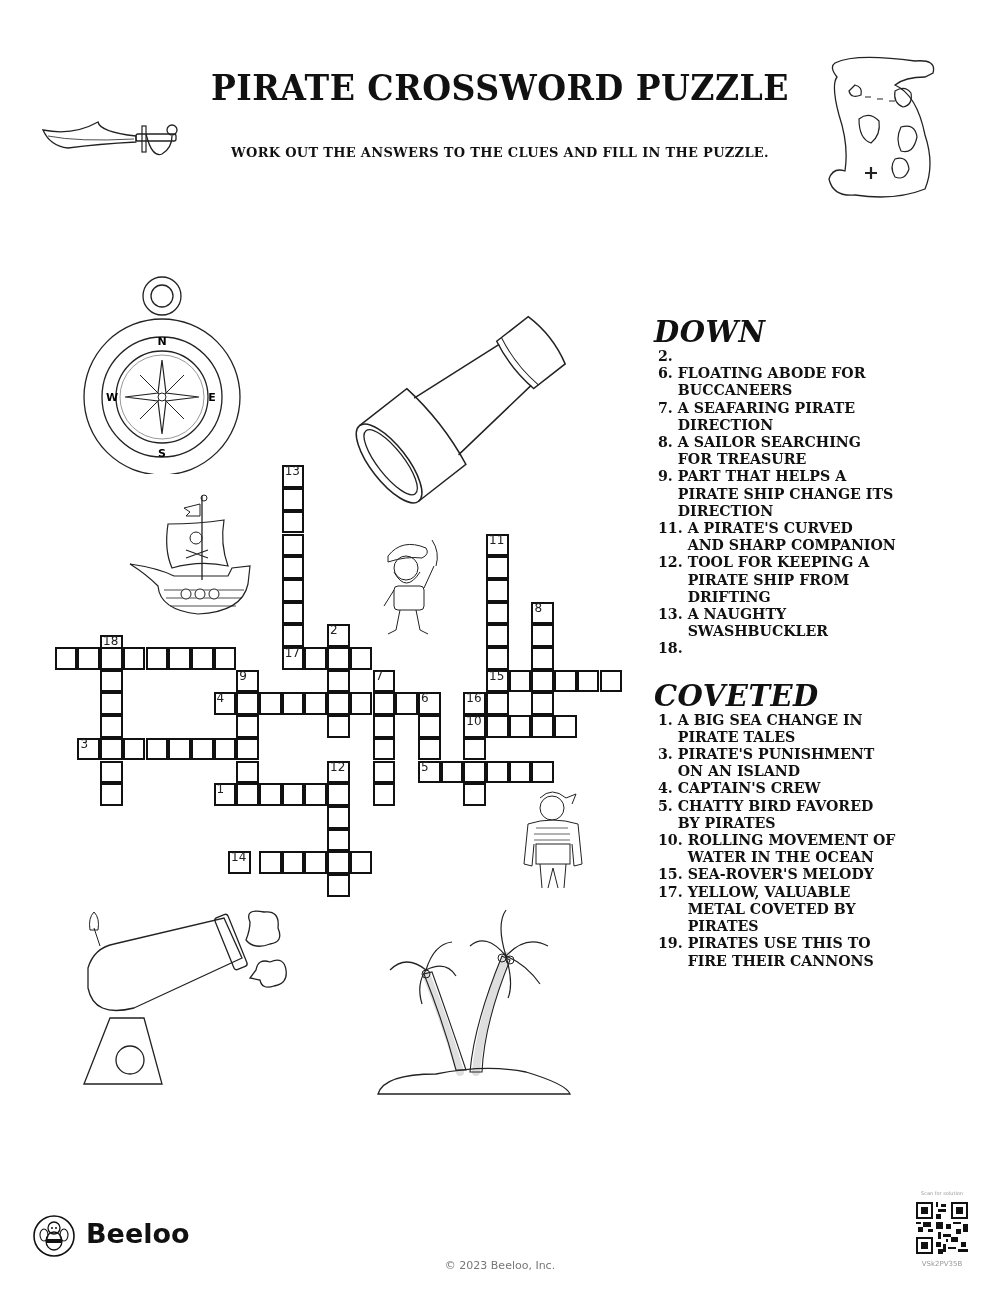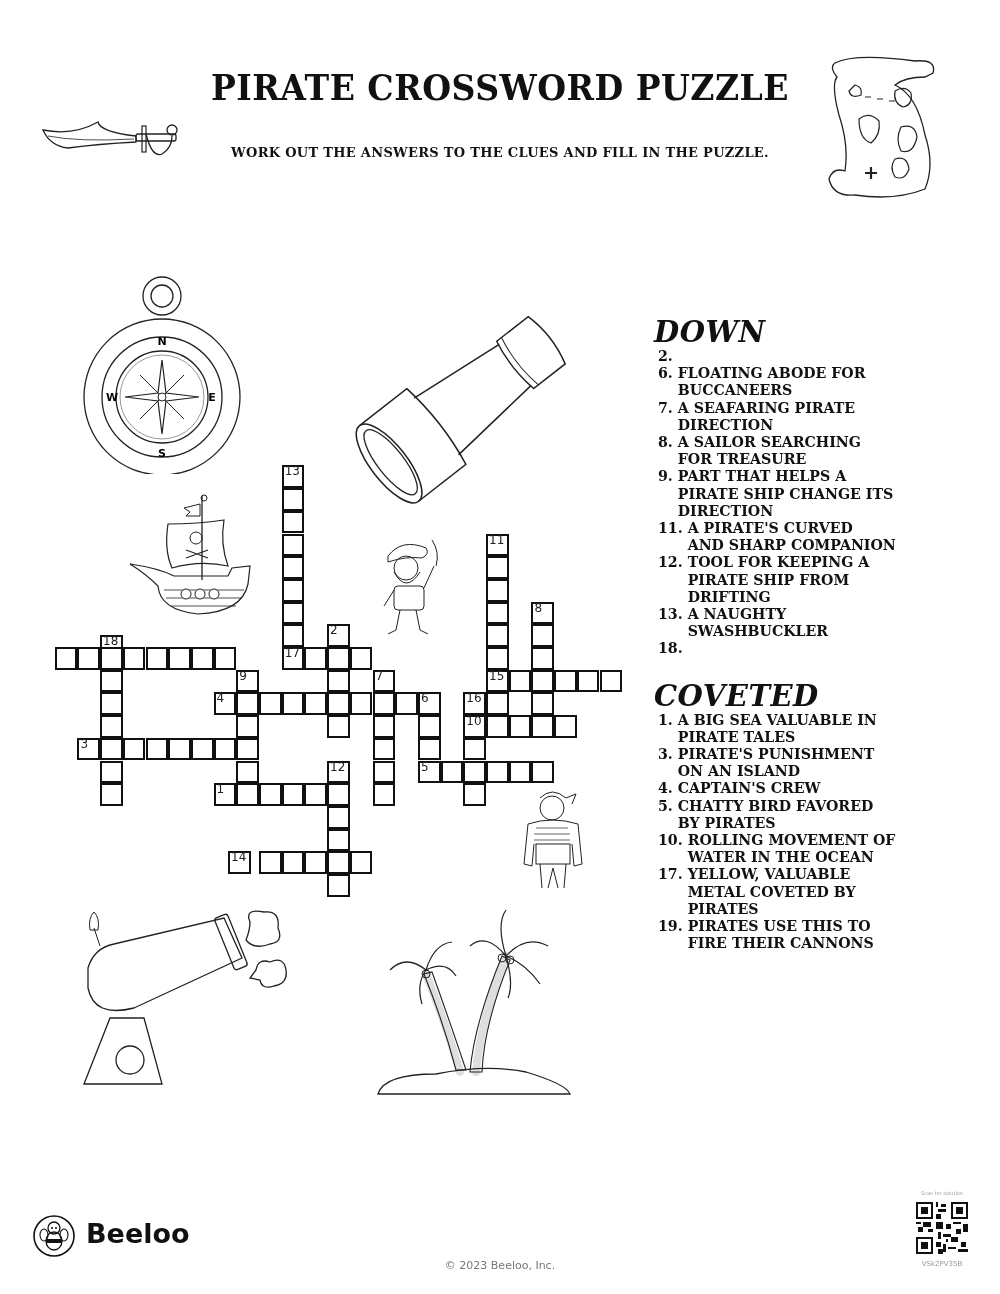--- a/index.html
+++ b/index.html
@@ -321,41 +321,45 @@
         <div class="clue">
           <span class="n">18. </span>
         </div>
       </div>
   </div>
   <div class="across-block">
     <div class="clue-head">COVETED</div>
     <div id="across-list">
         <div class="clue">
           <span class="n">1. </span>
-          <span class="t">A BIG SEA VALUABLE IN
+          <span class="t">A BIG SEA CHANGE IN
 PIRATE TALES</span>
         </div>
         <div class="clue">
           <span class="n">3. </span>
           <span class="t">PIRATE'S PUNISHMENT
 ON AN ISLAND</span>
         </div>
         <div class="clue">
           <span class="n">4. </span>
           <span class="t">CAPTAIN'S CREW</span>
         </div>
         <div class="clue">
           <span class="n">5. </span>
           <span class="t">CHATTY BIRD FAVORED
 BY PIRATES</span>
         </div>
         <div class="clue">
           <span class="n">10. </span>
           <span class="t">ROLLING MOVEMENT OF
 WATER IN THE OCEAN</span>
+        </div>
+        <div class="clue">
+          <span class="n">15. </span>
+          <span class="t">SEA-ROVER'S MELODY</span>
         </div>
         <div class="clue">
           <span class="n">17. </span>
           <span class="t">YELLOW, VALUABLE
 METAL COVETED BY
 PIRATES</span>
         </div>
         <div class="clue">
           <span class="n">19. </span>
           <span class="t">PIRATES USE THIS TO

